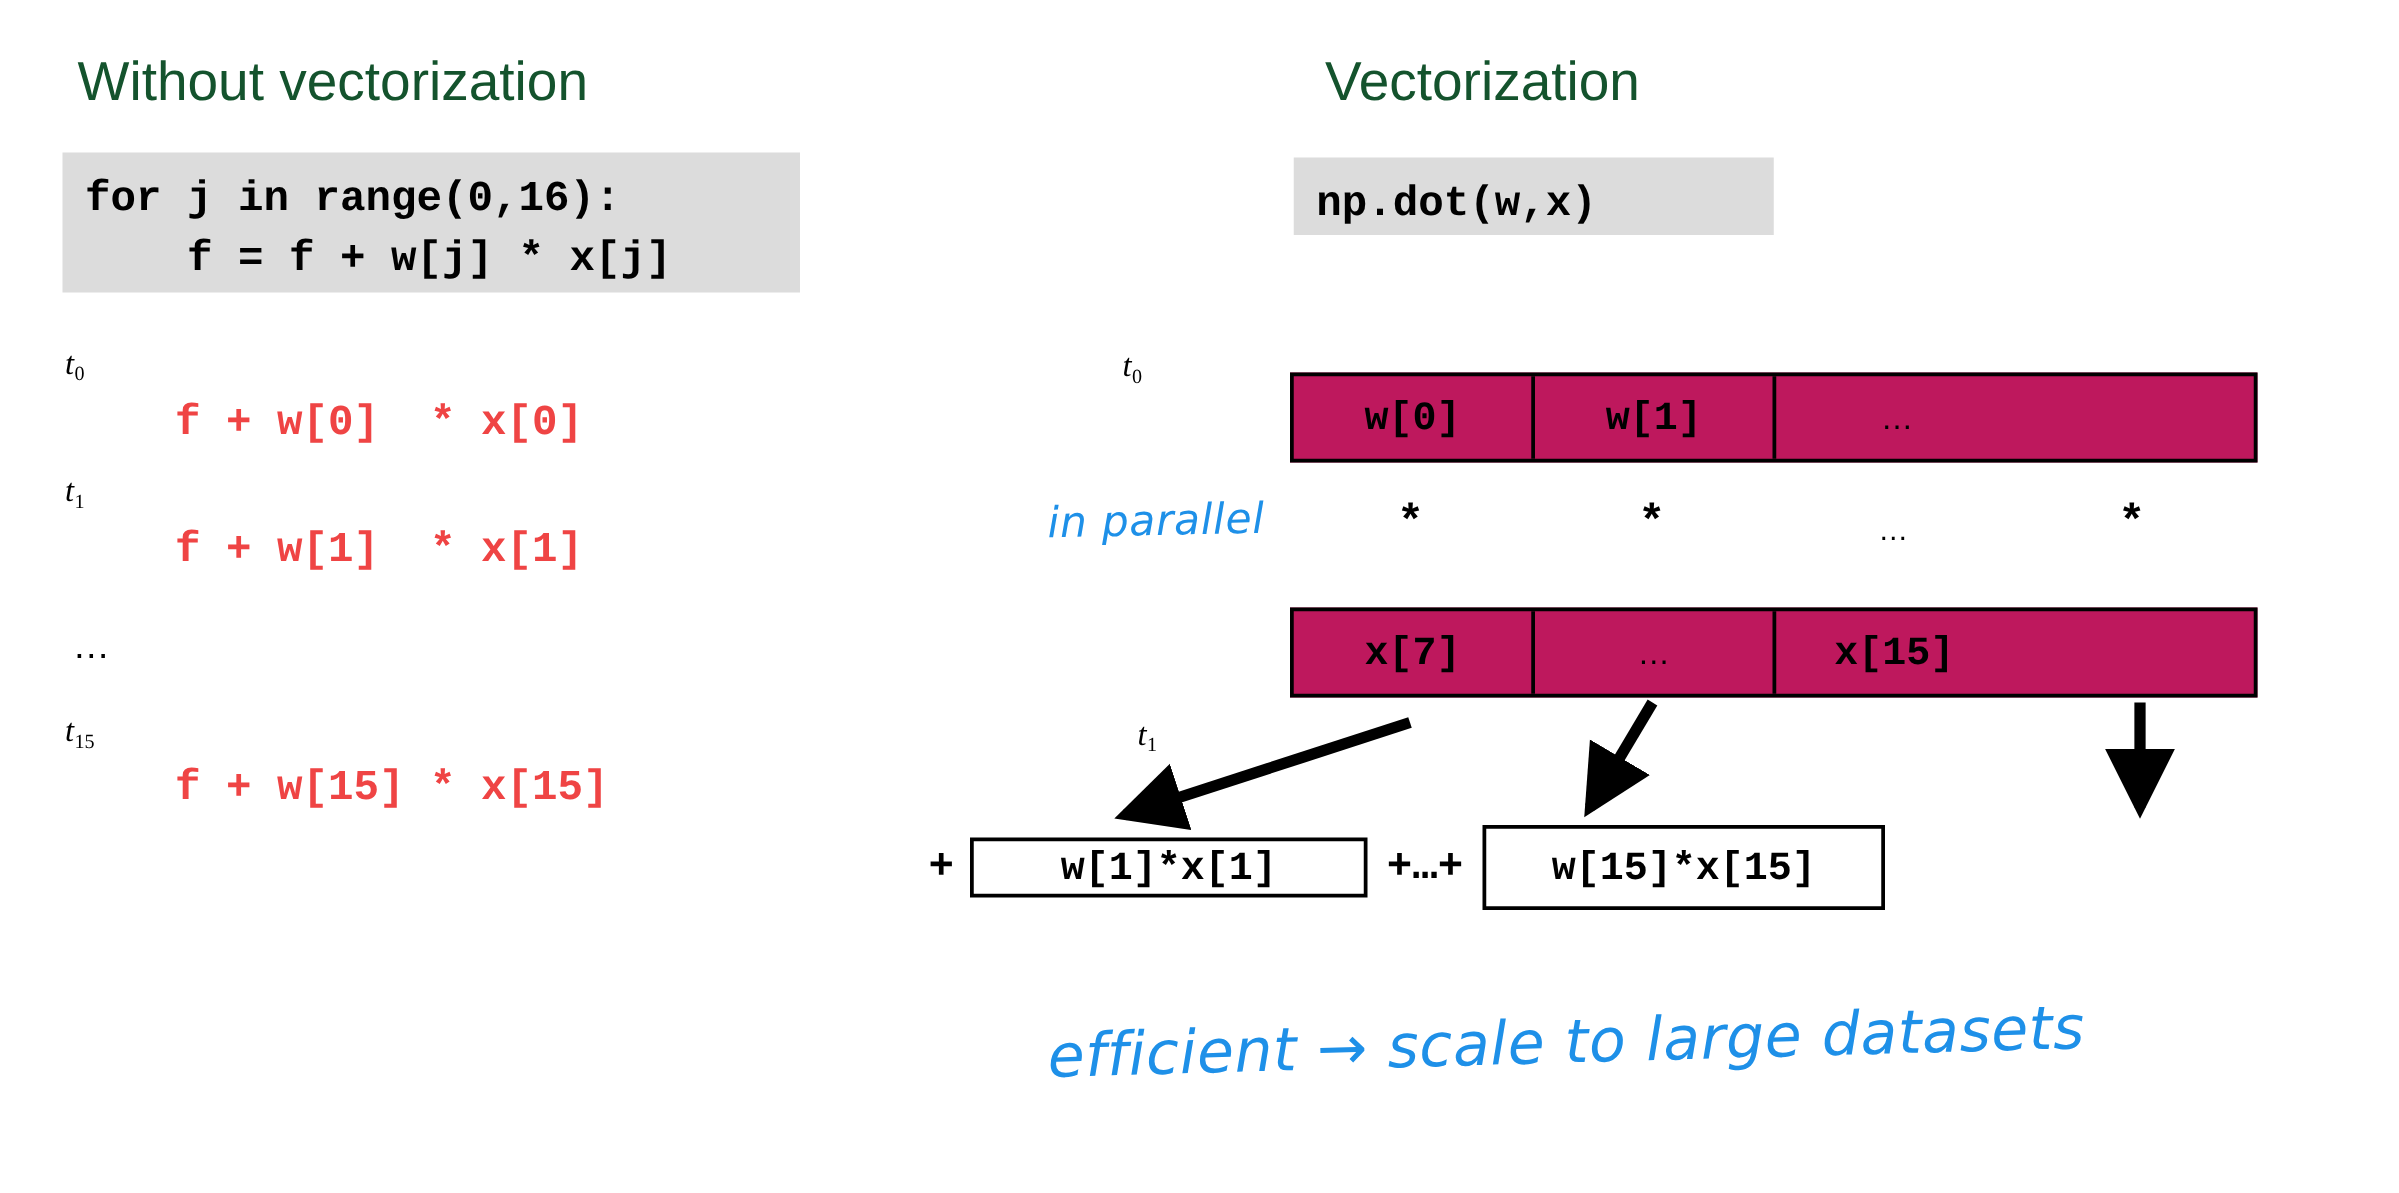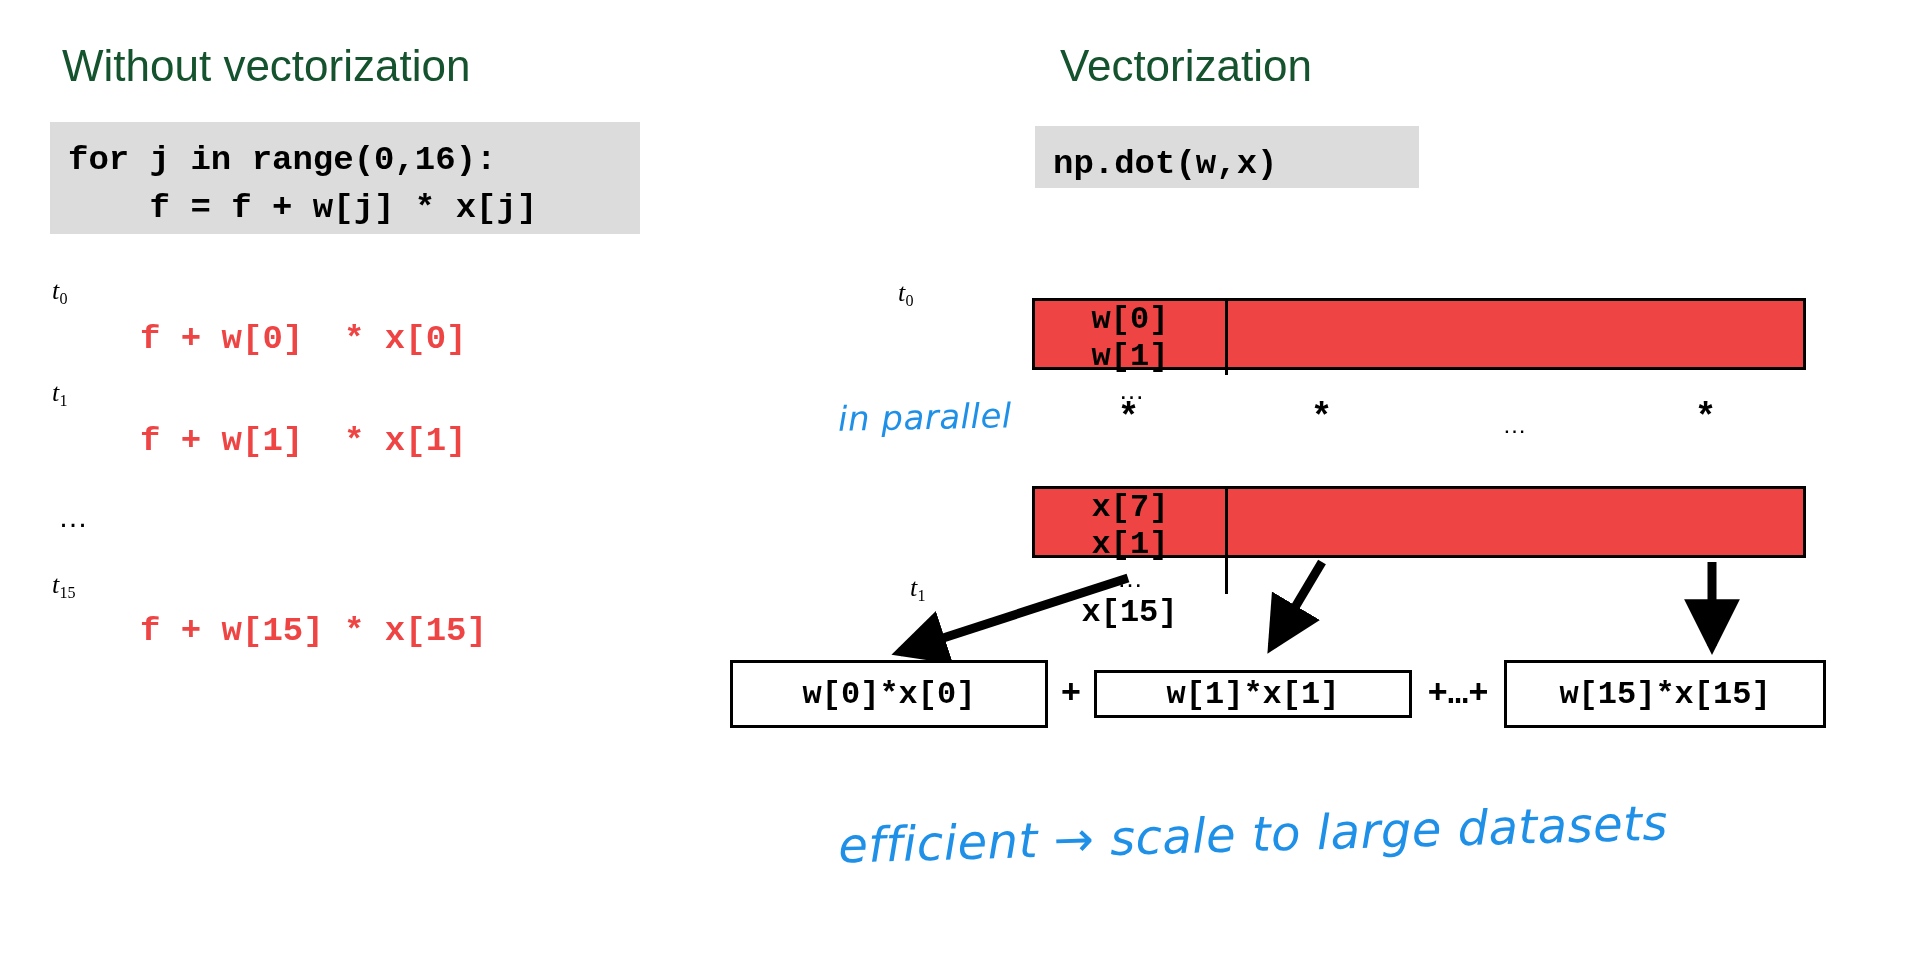--- a/index.html
+++ b/index.html
@@ -75,22 +75,21 @@
     font-size: 30px;
     color: #000000;
     line-height: 1;
   }
 
   
   .array-row {
     display: flex;
     border: 3px solid #000000;
     box-sizing: border-box;
-    background: #ef4444;
-    flex-direction: column;
+    background: #be185d;
   }
   .array-cell {
     display: flex;
     align-items: center;
     justify-content: center;
     font-family: "Liberation Mono", monospace;
     font-weight: bold;
     font-size: 32px;
     color: #000000;
     border-right: 3px solid #000000;
@@ -214,39 +213,37 @@
 
 <div class="abs op-strip" style="left:1032px; top:395px; width:774px; height:48px;">
   <div class="op-item" style="width:193px;">*</div>
   <div class="op-item" style="width:193px;">*</div>
   <div class="op-item ellipsis" style="width:193px;">…</div>
   <div class="op-item" style="width:189px;">*</div>
 </div>
 
 <div class="abs array-row" style="left:1032px; top:486px; width:774px; height:72px;">
   <div class="array-cell" style="width:193px;">x[7]</div>
-  <div class="array-cell" style="width:193px;">x[1]</div>
   <div class="array-cell ellipsis" style="width:193px;">…</div>
   <div class="array-cell" style="width:189px;">x[15]</div>
 </div>
 
 <div class="abs tlabel" style="left:910px; top:575px;"><span>t</span><sub>1</sub></div>
 
 <svg class="arrow-layer" viewBox="0 0 1919 954">
   <defs>
     <marker id="ah" markerWidth="7" markerHeight="7" refX="5.2" refY="3.1" orient="auto" markerUnits="strokeWidth">
       <path d="M0,0 L6.2,3.1 L0,6.2 z" fill="#000000"></path>
     </marker>
   </defs>
   <line x1="1128" y1="578" x2="900" y2="652" stroke="#000000" stroke-width="9" marker-end="url(#ah)"></line>
   <line x1="1322" y1="562" x2="1272" y2="646" stroke="#000000" stroke-width="9" marker-end="url(#ah)"></line>
   <line x1="1712" y1="562" x2="1712" y2="646" stroke="#000000" stroke-width="9" marker-end="url(#ah)"></line>
 </svg>
 
 <div class="abs sum-row" style="left:730px; top:660px; height:68px;">
-  <div class="sum-box" style="width:318px; height:68px;">w[0]*x[0]</div>
   <div class="sum-plus" style="width:46px; height:68px;">+</div>
   <div class="sum-box" style="width:318px; height:48px;">w[1]*x[1]</div>
   <div class="sum-plus" style="width:92px; height:68px;">+…+</div>
   <div class="sum-box" style="width:322px; height:68px;">w[15]*x[15]</div>
 </div>
 
 <div class="abs handwriting hw-large" style="left:838px; top:810px;">efficient → scale to large datasets</div>
 
 </body></html>

